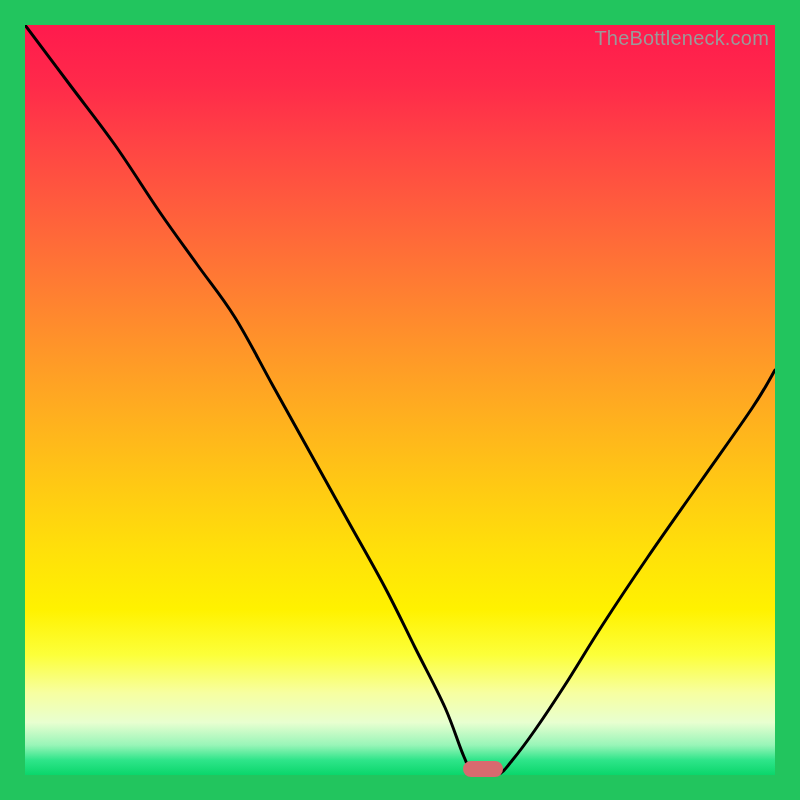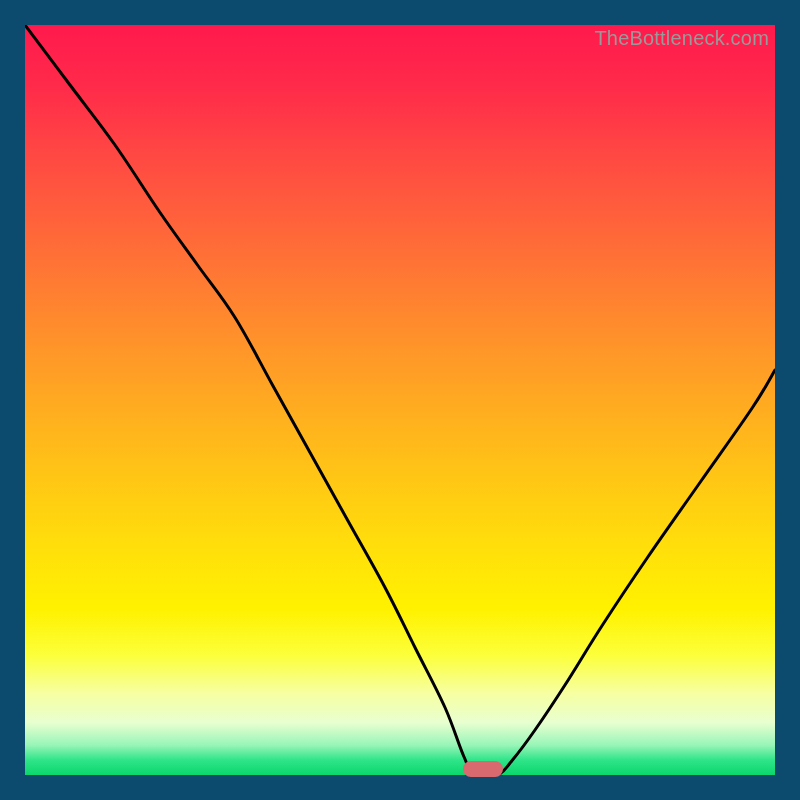--- a/index.html
+++ b/index.html
@@ -8,21 +8,21 @@
     width: 800px;
     height: 800px;
     background: #000;
     overflow: hidden;
     font-family: Arial, Helvetica, sans-serif;
   }
   .frame {
     position: relative;
     width: 800px;
     height: 800px;
-    background: #0c4a6e;
+    background: #22c55e;
   }
   .plot {
     position: absolute;
     left: 25px;
     top: 25px;
     width: 750px;
     height: 750px;
     background: linear-gradient(to bottom,
       #ff1a4d 0%,
       #ff2a4a 8%,

